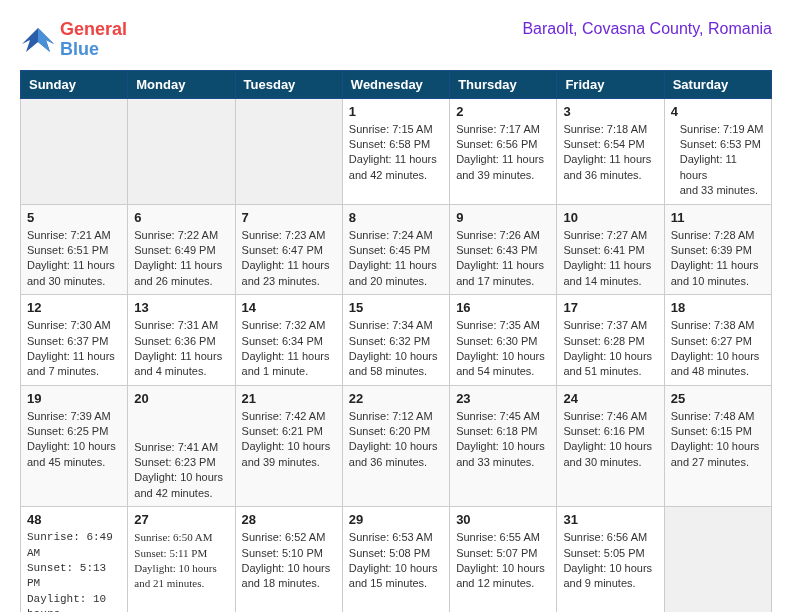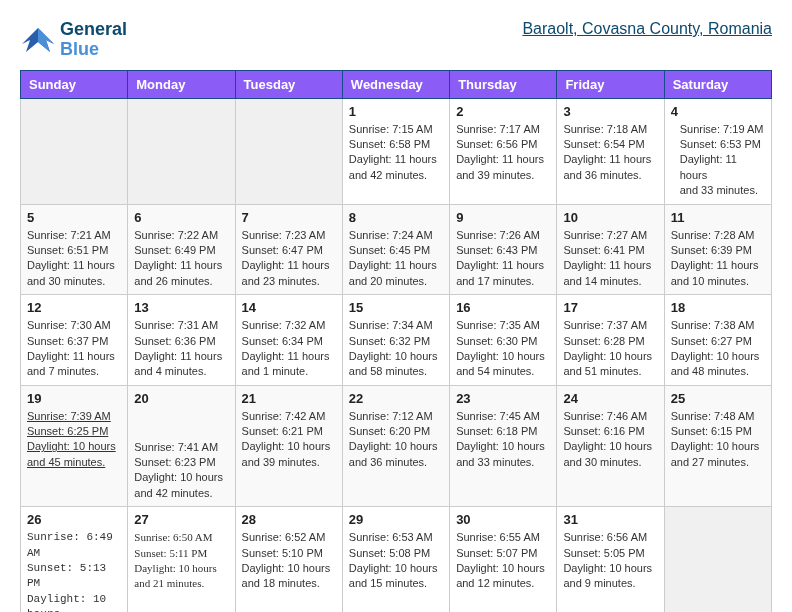--- a/index.html
+++ b/index.html
@@ -29,30 +29,29 @@
     .title-block {
       text-align: right;
     }
     .month-title {
       font-size: 36px;
       color: #1a3a5c;
       font-weight: bold;
     }
     .subtitle {
       font-size: 16px;
-      color: #0c4a6e;
-      text-decoration: underline;
+      color: #6d28d9;
     }
     .calendar {
       width: 100%;
       border-collapse: collapse;
       border: 1px solid #ccc;
     }
     .calendar th {
-      background-color: #8b5cf6;
+      background-color: #0c4a6e;
       color: white;
       text-align: left;
       padding: 6px 8px;
       font-size: 13px;
       border: 1px solid #1a4a8a;
     }
     .calendar td {
       vertical-align: top;
       padding: 5px 6px;
       border: 1px solid #ccc;
@@ -85,21 +84,21 @@
 
 <div class="header">
   <div class="logo">
     <div class="logo-row">
       <svg width="36" height="28" viewBox="0 0 36 28">
         <polygon points="18,2 34,18 26,14 30,26 18,16 6,26 10,14 2,18" fill="#2a5daa"></polygon>
         <polygon points="18,2 34,18 26,14 30,26 18,16" fill="#4a90d9"></polygon>
       </svg>
       <div>
         <div style="font-size:18px;font-weight:bold;color:#1a3a5c;line-height:1.1;">
-          <span style="color:#0c4a6e;">General</span>
+          <span style="color:#ef4444;">General</span>
         </div>
         <div style="font-size:18px;font-weight:bold;color:#4a90d9;line-height:1.1;">Blue</div>
       </div>
     </div>
   </div>
   <div class="title-block">
     <div class="subtitle">Baraolt, Covasna County, Romania</div>
   </div>
 </div>
 
@@ -247,21 +246,21 @@
           <div class="day-number">18</div>
           <div class="day-info" style="white-space: pre-line;">Sunrise: 7:38 AM
 Sunset: 6:27 PM
 Daylight: 10 hours
 and 48 minutes.</div>
         </td>
       </tr>
       <tr>
         <td>
           <div class="day-number">19</div>
-          <div class="day-info" style="white-space: pre-line; text-decoration: underline;">Sunrise: 7:39 AM
+          <div class="day-info" style="white-space: pre-line;">Sunrise: 7:39 AM
 Sunset: 6:25 PM
 Daylight: 10 hours
 and 45 minutes.</div>
         </td>
         <td>
           <div class="day-number">20</div>
           <div class="day-info" style="white-space: pre-line; margin-top: 34px;">Sunrise: 7:41 AM
 Sunset: 6:23 PM
 Daylight: 10 hours
 and 42 minutes.</div>
@@ -297,21 +296,21 @@
         <td>
           <div class="day-number">25</div>
           <div class="day-info" style="white-space: pre-line;">Sunrise: 7:48 AM
 Sunset: 6:15 PM
 Daylight: 10 hours
 and 27 minutes.</div>
         </td>
       </tr>
       <tr>
         <td>
-          <div class="day-number">26</div>
+          <div class="day-number">48</div>
           <div class="day-info" style="white-space: pre-line; font-family: Liberation Mono, monospace;">Sunrise: 6:49 AM
 Sunset: 5:13 PM
 Daylight: 10 hours
 and 24 minutes.</div>
         </td>
         <td>
           <div class="day-number">27</div>
           <div class="day-info" style="white-space: pre-line; font-family: Liberation Serif, serif;">Sunrise: 6:50 AM
 Sunset: 5:11 PM
 Daylight: 10 hours

